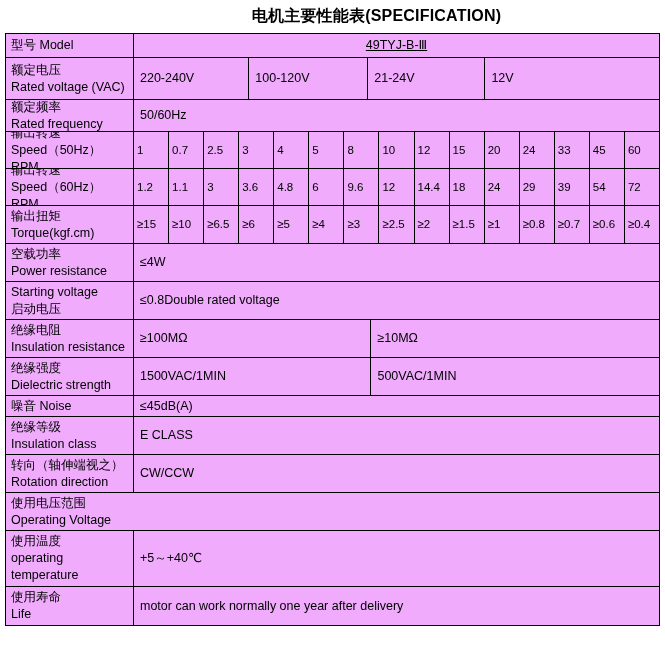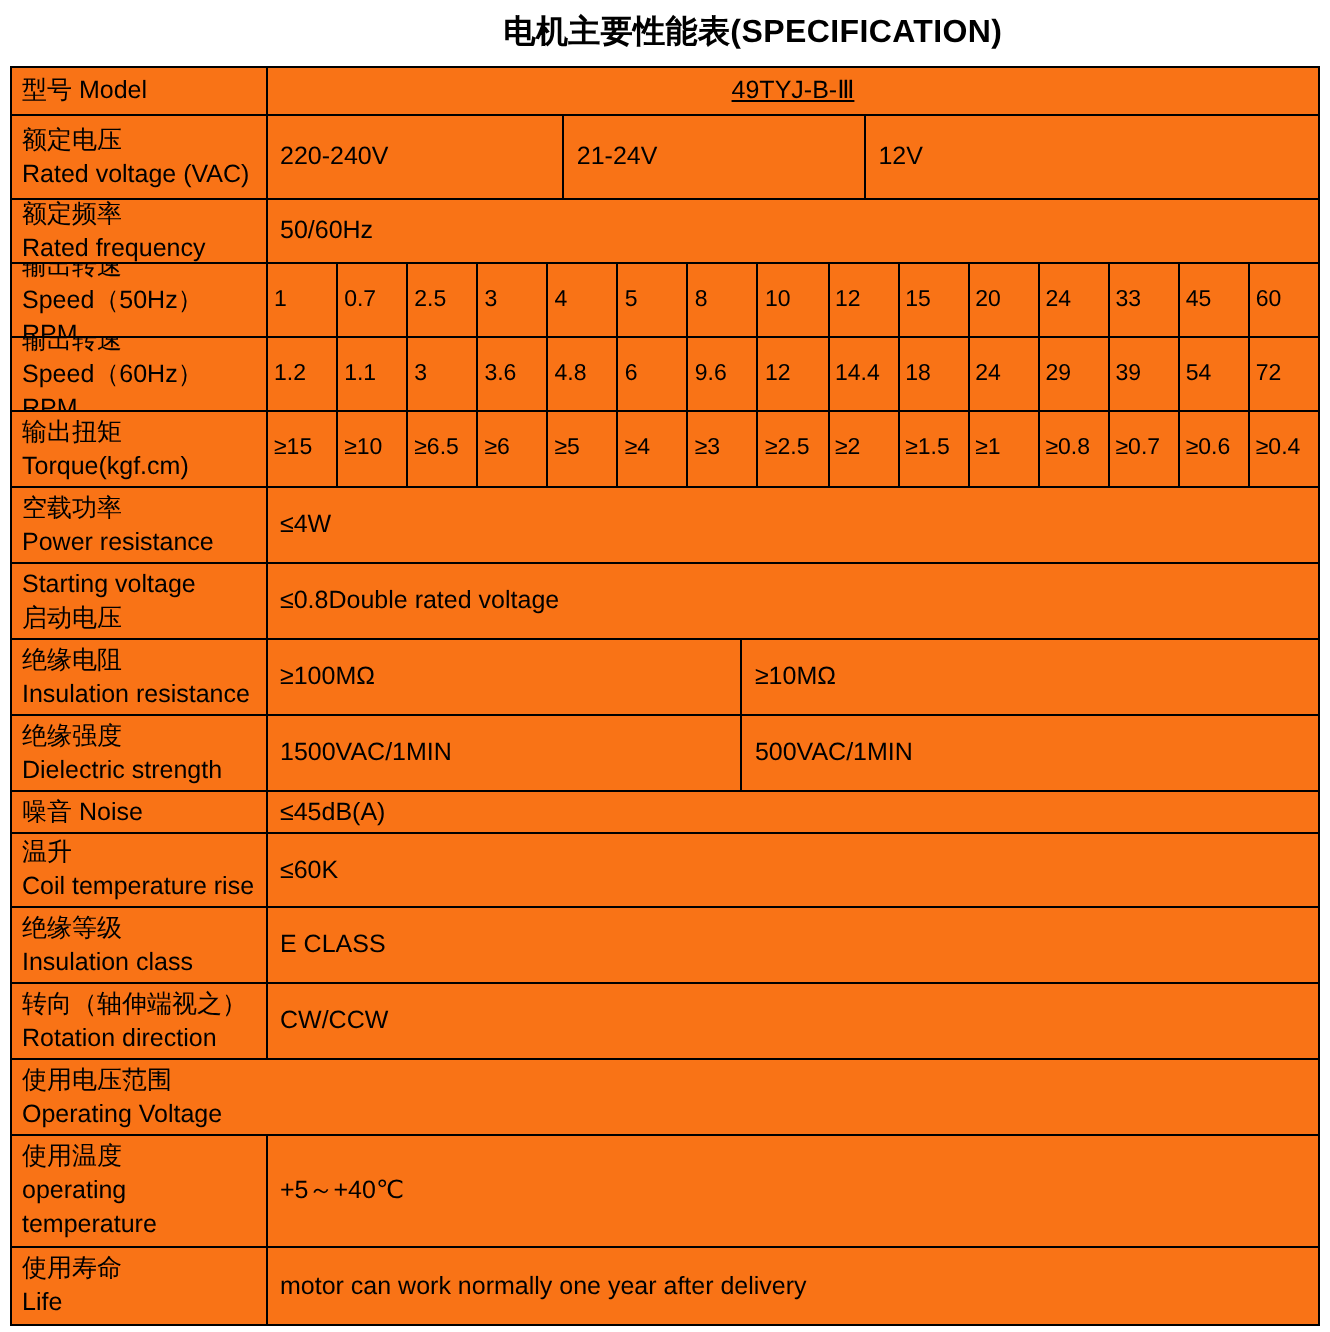--- a/index.html
+++ b/index.html
@@ -1,21 +1,21 @@
 <!DOCTYPE html>
 <html><head>
 <meta charset="utf-8">
 <style>
   html,body{margin:0;padding:0;background:#fff;color:#000;
     font-family:"Liberation Sans","DejaVu Sans",sans-serif;}
   body{width:665px;height:666px;position:relative;overflow:hidden;}
   .title{position:absolute;top:6px;left:0;width:100%;text-align:center;
     font-size:16px;font-weight:bold;letter-spacing:0.2px;margin-left:44px;}
   .spec-table{position:absolute;left:5px;top:33px;width:655px;
-    border:1px solid #000;box-sizing:border-box;background:#f97316;}
+    border:1px solid #000;box-sizing:border-box;background:#f0abfc;}
   .t-row{display:flex;border-bottom:1px solid #000;box-sizing:border-box;align-items:stretch;}
   .t-row:last-child{border-bottom:none;}
   .cell{box-sizing:border-box;border-right:1px solid #000;display:flex;
     flex-direction:column;justify-content:center;padding:1px 6px;
     font-size:12.5px;line-height:17px;overflow:hidden;}
   .cell:last-child{border-right:none;}
   .label-cell{width:128px;flex:none;padding-left:5px;}
   .vcell{flex:1 1 0;}
   .num{font-size:11.5px;padding:1px 3px;}
   .center{align-items:center;text-align:center;text-decoration:underline;}
@@ -35,20 +35,21 @@
     </div>
     <div class="cell vcell center">49TYJ-B-Ⅲ</div>
   </div>
 
   <div class="t-row h42">
     <div class="cell label-cell">
       <div>额定电压</div>
       <div>Rated voltage (VAC)</div>
     </div>
     <div class="cell vcell" style="flex-grow:114">220-240V</div>
+    <div class="cell vcell" style="flex-grow:118">100-120V</div>
     <div class="cell vcell" style="flex-grow:116">21-24V</div>
     <div class="cell vcell" style="flex-grow:180">12V</div>
   </div>
 
   <div class="t-row h32">
     <div class="cell label-cell">
       <div>额定频率</div>
       <div>Rated frequency</div>
     </div>
     <div class="cell vcell">50/60Hz</div>
@@ -154,27 +155,20 @@
     <div class="cell vcell" style="flex-grow:291">500VAC/1MIN</div>
   </div>
 
   <div class="t-row h21">
     <div class="cell label-cell">
       <div>噪音 Noise</div>
     </div>
     <div class="cell vcell">≤45dB(A)</div>
   </div>
 
-  <div class="t-row h37">
-    <div class="cell label-cell">
-      <div>温升</div>
-      <div>Coil temperature rise</div>
-    </div>
-    <div class="cell vcell">≤60K</div>
-  </div>
 
   <div class="t-row h38">
     <div class="cell label-cell">
       <div>绝缘等级</div>
       <div>Insulation class</div>
     </div>
     <div class="cell vcell">E CLASS</div>
   </div>
 
   <div class="t-row h38">

